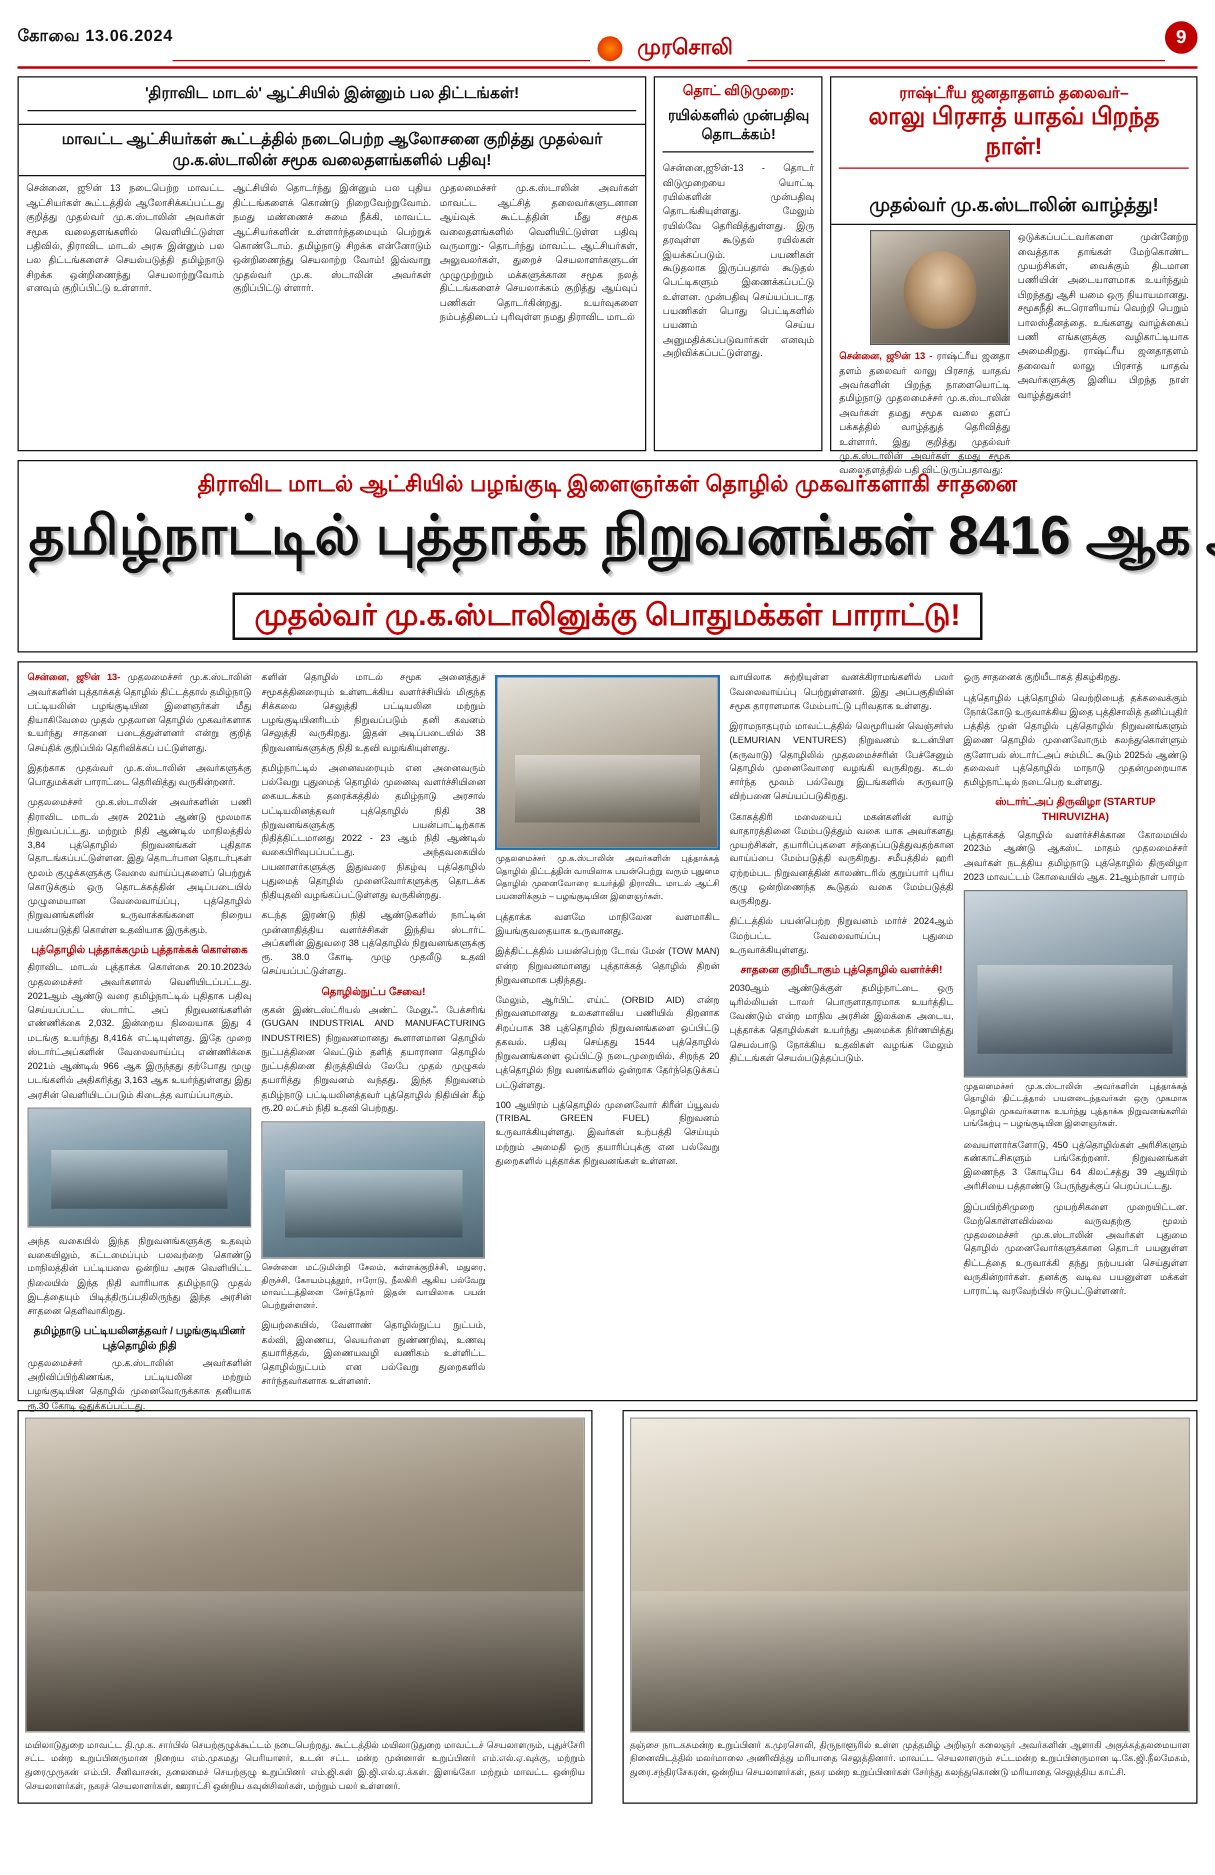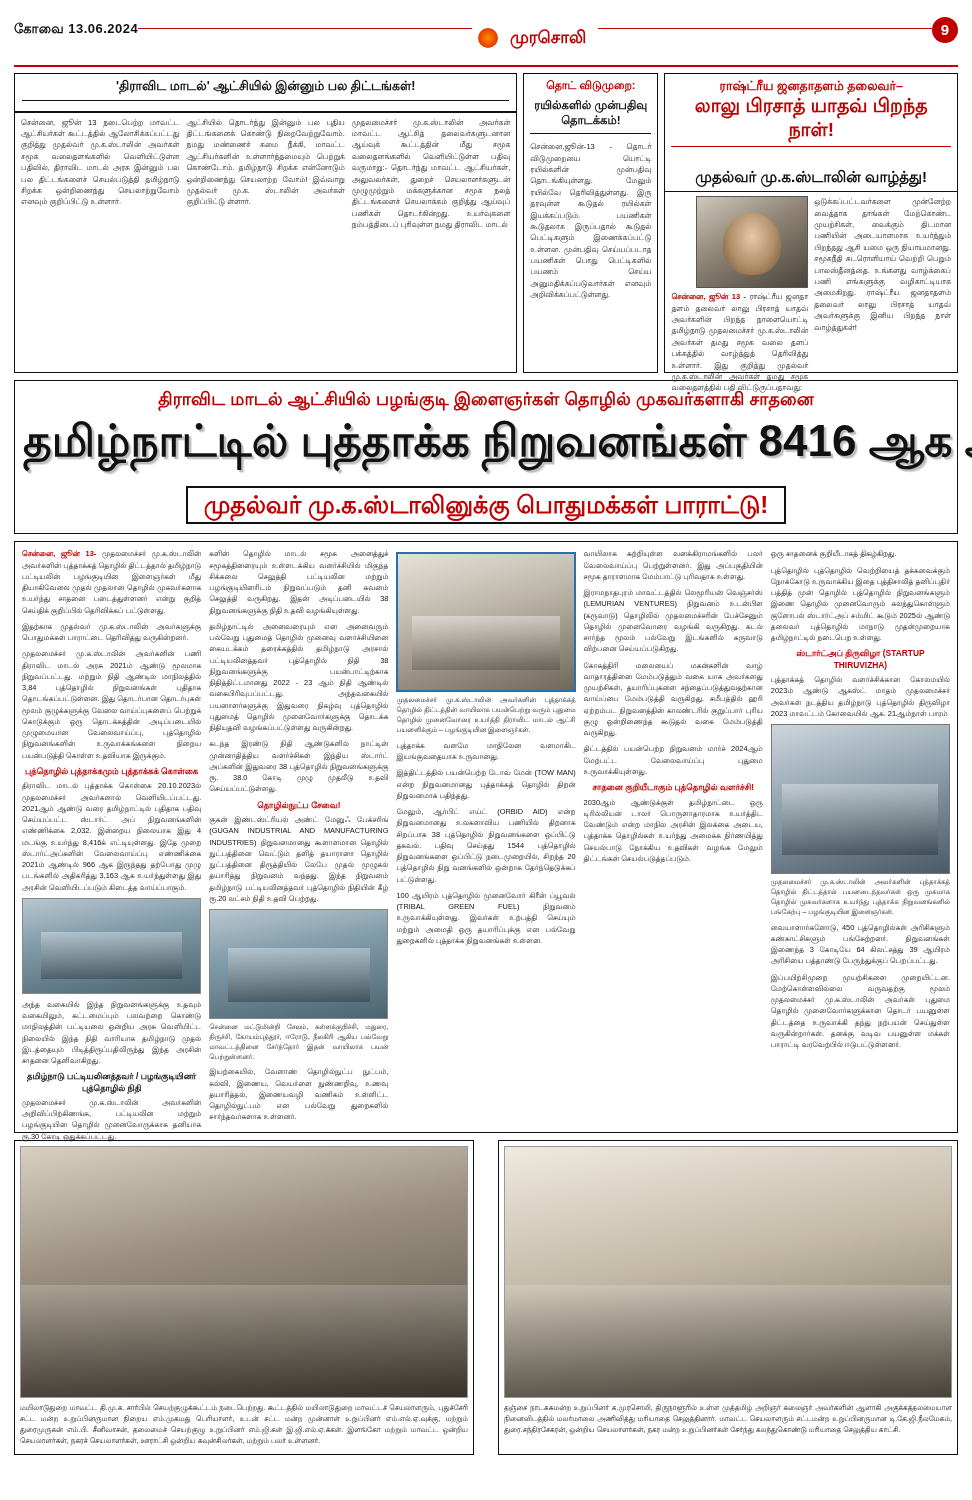--- a/index.html
+++ b/index.html
@@ -18,34 +18,34 @@
     height: 1500px;
     padding: 10px 14px;
   }
 
   
   .masthead {
     display: flex;
     align-items: center;
     justify-content: space-between;
     border-bottom: 2px solid #c00000;
-    padding-bottom: 16px;
+    padding-bottom: 4px;
     margin-bottom: 6px;
   }
   .mast-left {
     font-size: 13px;
     font-weight: bold;
     letter-spacing: .5px;
     color: #111;
     white-space: nowrap;
   }
   .mast-center {
     flex: 1;
     display: flex;
-    align-items: flex-start;
+    align-items: flex-end;
     justify-content: center;
     gap: 6px;
     position: relative;
     margin-top: 18px;
   }
   .mast-center:before, .mast-center:after {
     content: "";
     flex: 1;
     height: 1px;
     background: #c00000;
@@ -240,20 +240,21 @@
   </div>
 
   <div class="top-strip">
 
     <div class="box col-a">
       <div class="pad">
         <div class="hd-line hd-sm">'திராவிட மாடல்' ஆட்சியில் இன்னும் பல திட்டங்கள்!</div>
         <div class="rule"></div>
       </div>
       <div style="border-top:1px solid #111"></div>
+      <div class="sub-head">மாவட்ட ஆட்சியர்கள் கூட்டத்தில் நடைபெற்ற ஆலோசனை குறித்து முதல்வர் மு.க.ஸ்டாலின் சமூக வலைதளங்களில் பதிவு!</div>
       <div style="border-top:1px solid #111"></div>
       <div class="body-cols-3">
         <div>சென்னை, ஜூன் 13 நடைபெற்ற மாவட்ட ஆட்சியர்கள் கூட்டத்தில் ஆலோசிக்கப்பட்டது குறித்து முதல்வர் மு.க.ஸ்டாலின் அவர்கள் சமூக வலைதளங்களில் வெளியிட்டுள்ள பதிவில், திராவிட மாடல் அரசு இன்னும் பல பல திட்டங்களைச் செயல்படுத்தி தமிழ்நாடு சிறக்க ஒன்றிணைந்து செயலாற்றுவோம் எனவும் குறிப்பிட்டு உள்ளார்.</div>
         <div>ஆட்சியில் தொடர்ந்து இன்னும் பல புதிய திட்டங்களைக் கொண்டு நிறைவேற்றுவோம். நமது மண்ணைச் சுமை நீக்கி, மாவட்ட ஆட்சியர்களின் உள்ளார்ந்தமையும் பெற்றுக் கொண்டோம். தமிழ்நாடு சிறக்க என்னோடும் ஒன்றிணைந்து செயலாற்ற வோம்! இவ்வாறு முதல்வர் மு.க. ஸ்டாலின் அவர்கள் குறிப்பிட்டு ள்ளார்.</div>
         <div>முதலமைச்சர் மு.க.ஸ்டாலின் அவர்கள் மாவட்ட ஆட்சித் தலைவர்களுடனான ஆய்வுக் கூட்டத்தின் மீது சமூக வலைதளங்களில் வெளியிட்டுள்ள பதிவு வருமாறு:- தொடர்ந்து மாவட்ட ஆட்சியர்கள், அலுவலர்கள், துறைச் செயலாளர்களுடன் முழுமுற்றும் மக்களுக்கான சமூக நலத் திட்டங்களைச் செயலாக்கம் குறித்து ஆய்வுப் பணிகள் தொடர்கின்றது. உயர்வுகளை நம்பத்திடைப் புரிவுள்ள நமது திராவிட மாடல்</div>
       </div>
     </div>
 
     <div class="box col-b">
       <div class="colb-title">தொட் விடுமுறை:</div>

